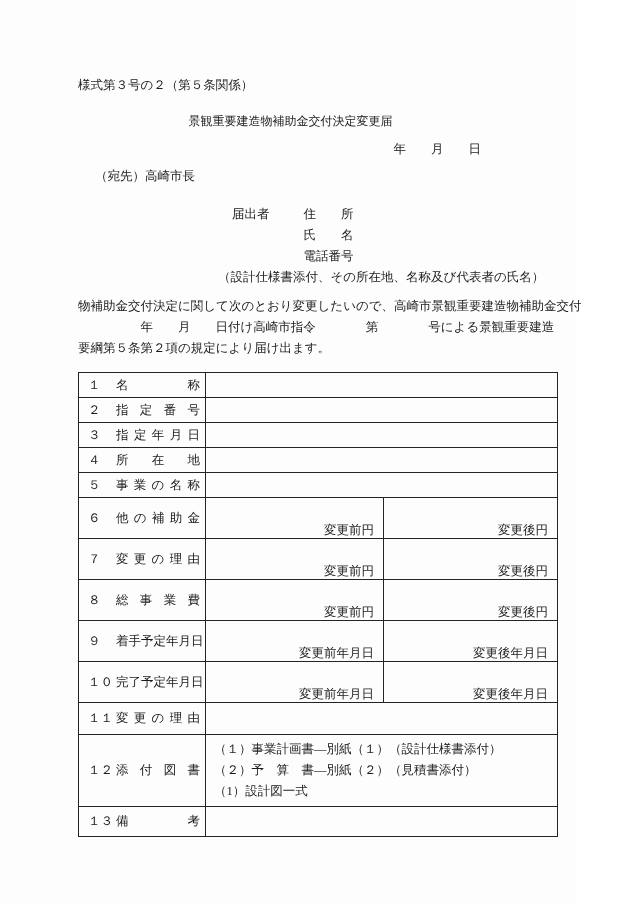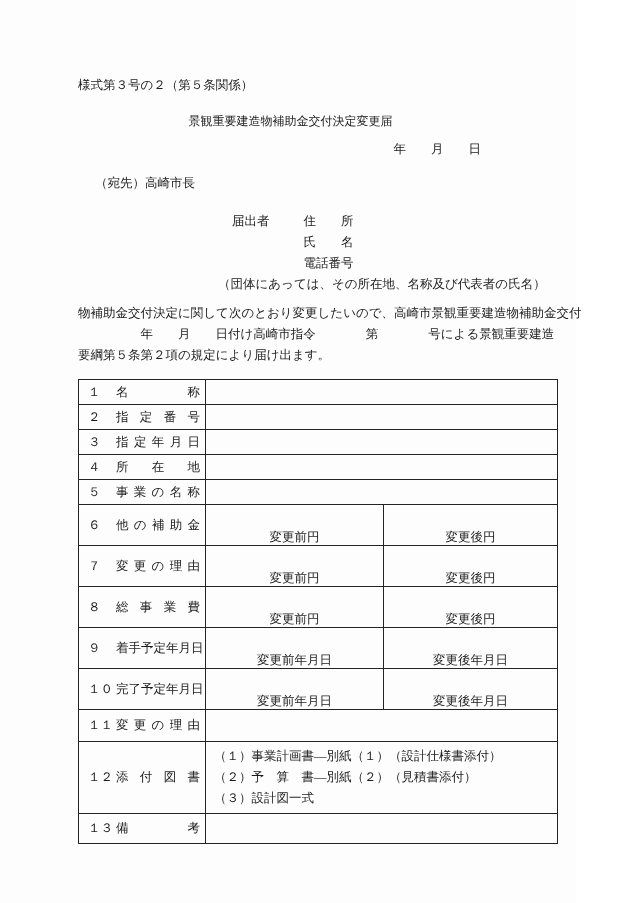--- a/index.html
+++ b/index.html
@@ -33,21 +33,21 @@
     margin: 21px 0 0 0;
     white-space: pre;
   }
   .date-line {
     margin-top: 14px;
     text-align: right;
     padding-right: 22px;
     white-space: pre;
   }
   .addressee {
-    margin-top: 19px;
+    margin-top: 12px;
     padding-left: 17px;
     white-space: pre;
   }
   .applicant {
     display: flex;
     margin-top: 20px;
     margin-left: 154px;
     line-height: 21px;
     gap: 22px;
   }
@@ -98,21 +98,21 @@
     white-space: pre;
   }
   .row-label {
     flex: 1;
     text-align: justify;
     text-align-last: justify;
     word-break: keep-all;
   }
   .cell-flex {
     display: flex;
-    justify-content: center;
+    justify-content: flex-end;
     align-items: center;
     padding: 0 9px;
     width: auto;
     margin-top: 25px;
   }
   .cell-flex span {
     white-space: pre;
   }
   .list-cell {
     padding: 4px 8px !important;
@@ -139,21 +139,21 @@
 
   <div class="applicant">
     <div class="app-label">届出者</div>
     <div class="app-fields">
       <div>住　　所</div>
       <div>氏　　名</div>
       <div>電話番号</div>
     </div>
   </div>
 
-  <div class="app-note">（団体にあっては、その所在地、名称及び代表者の氏名）</div>
+  <div class="app-note">（設計仕様書添付、その所在地、名称及び代表者の氏名）</div>
 
   <div class="body-par">
     <div class="body-line">物補助金交付決定に関して次のとおり変更したいので、高崎市景観重要建造物補助金交付</div>
     <div class="body-line">　　　　　年　　月　　日付け高崎市指令　　　　第　　　　号による景観重要建造</div>
     <div class="body-line">要綱第５条第２項の規定により届け出ます。</div>
   </div>
 
   <table class="form-table">
     <colgroup>
       <col style="width:127px">
@@ -326,21 +326,21 @@
         <tr class="h-list">
           <td>
             <div class="lc">
               <span class="row-no">１２</span>
               <span class="row-label">添付図書</span>
             </div>
           </td>
           <td class="list-cell" colspan="2">
             <div>（１）事業計画書―別紙（１）（設計仕様書添付）</div>
             <div>（２）予　算　書―別紙（２）（見積書添付）</div>
-            <div>（３）設計図一式</div>
+            <div>（1）設計図一式</div>
           </td>
         </tr>
         <tr class="h-note">
           <td>
             <div class="lc">
               <span class="row-no">１３</span>
               <span class="row-label">備考</span>
             </div>
           </td>
           <td colspan="2"></td>

